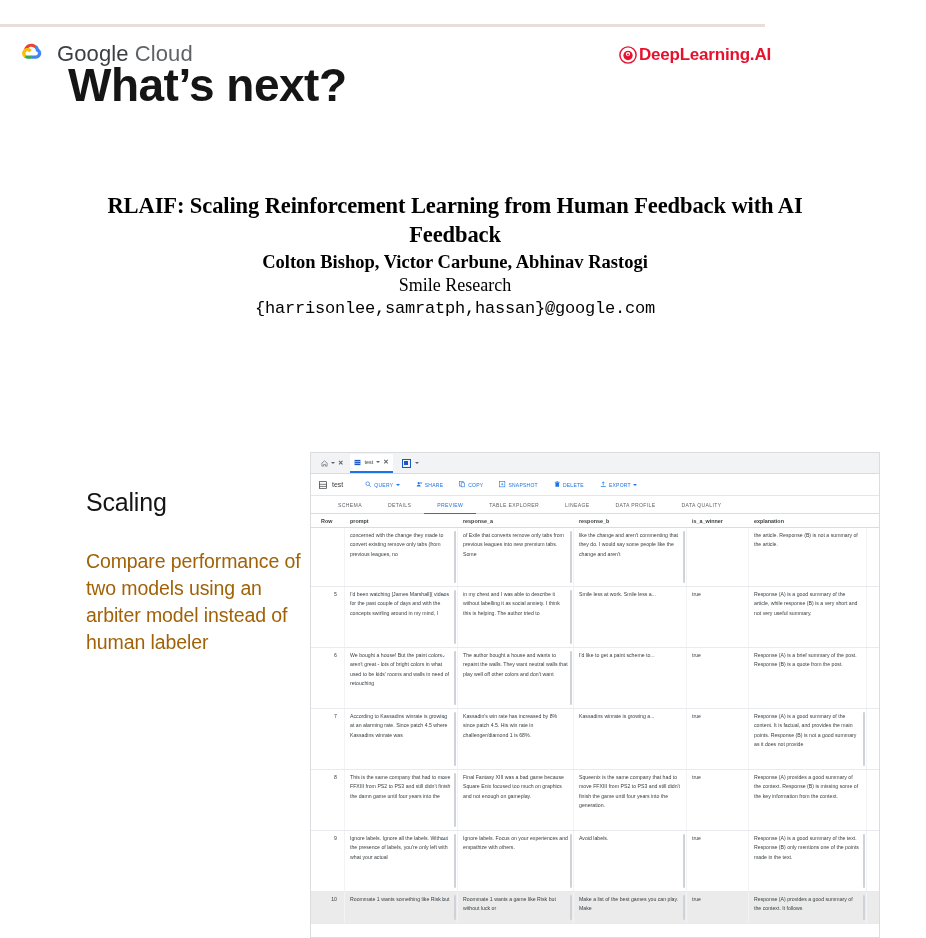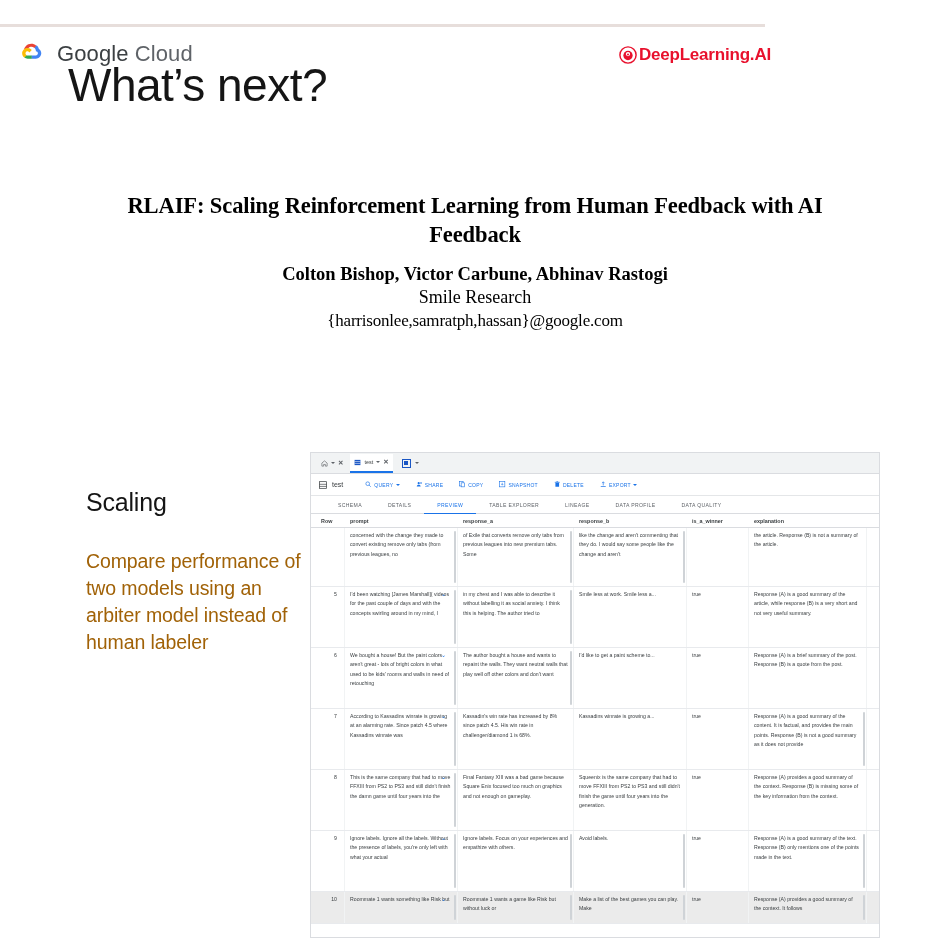--- a/index.html
+++ b/index.html
@@ -63,27 +63,27 @@
   }
 
   
   .slide-title {
     position: absolute;
     left: 68px;
     top: 58px;
     font-size: 46px;
     color: #151515;
     letter-spacing: -.5px;
-    font-weight: 400;
+    font-weight: 700;
   }
 
   
   .paper {
     position: absolute;
-    left: 92px;
+    left: 72px;
     top: 192px;
     width: 766px;
     text-align: center;
     font-family: "Liberation Serif", serif;
     color: #000;
   }
   .paper-title {
     font-size: 22.5px;
     font-weight: bold;
     line-height: 1.28;
@@ -96,21 +96,21 @@
     line-height: 1.33;
   }
   .paper-affil {
     margin-top: 1px;
     font-size: 18px;
     font-weight: 400;
   }
   .paper-email {
     margin-top: 3px;
     font-size: 17px;
-    font-family: Liberation Serif, serif;
+    font-family: Liberation Mono, monospace;
     letter-spacing: -.2px;
   }
 
   
   .left-head {
     position: absolute;
     left: 86px;
     top: 488px;
     font-size: 25px;
     color: #151515;
@@ -329,21 +329,21 @@
       <circle cx="10" cy="9.4" r="1.1" fill="#e8112d"></circle>
     </svg>
     <span class="dlai-text">DeepLearning.AI</span>
   </div>
 </div>
 
 <div class="slide-title">What’s next?</div>
 
 <div class="paper">
   <div class="paper-title">RLAIF: Scaling Reinforcement Learning from Human Feedback with AI Feedback</div>
-  <div class="paper-authors" style="margin-top:12px">Colton Bishop, Victor Carbune, Abhinav Rastogi</div>
+  <div class="paper-authors" style="margin-top:0">Colton Bishop, Victor Carbune, Abhinav Rastogi</div>
   <div class="paper-affil">Smile Research</div>
   <div class="paper-email">{harrisonlee,samratph,hassan}@google.com</div>
 </div>
 
 <div class="left-head">Scaling</div>
 <div class="left-body">Compare performance of two models using an arbiter model instead of human labeler</div>
 
 <div class="console">
 
   <div class="tabstrip">

